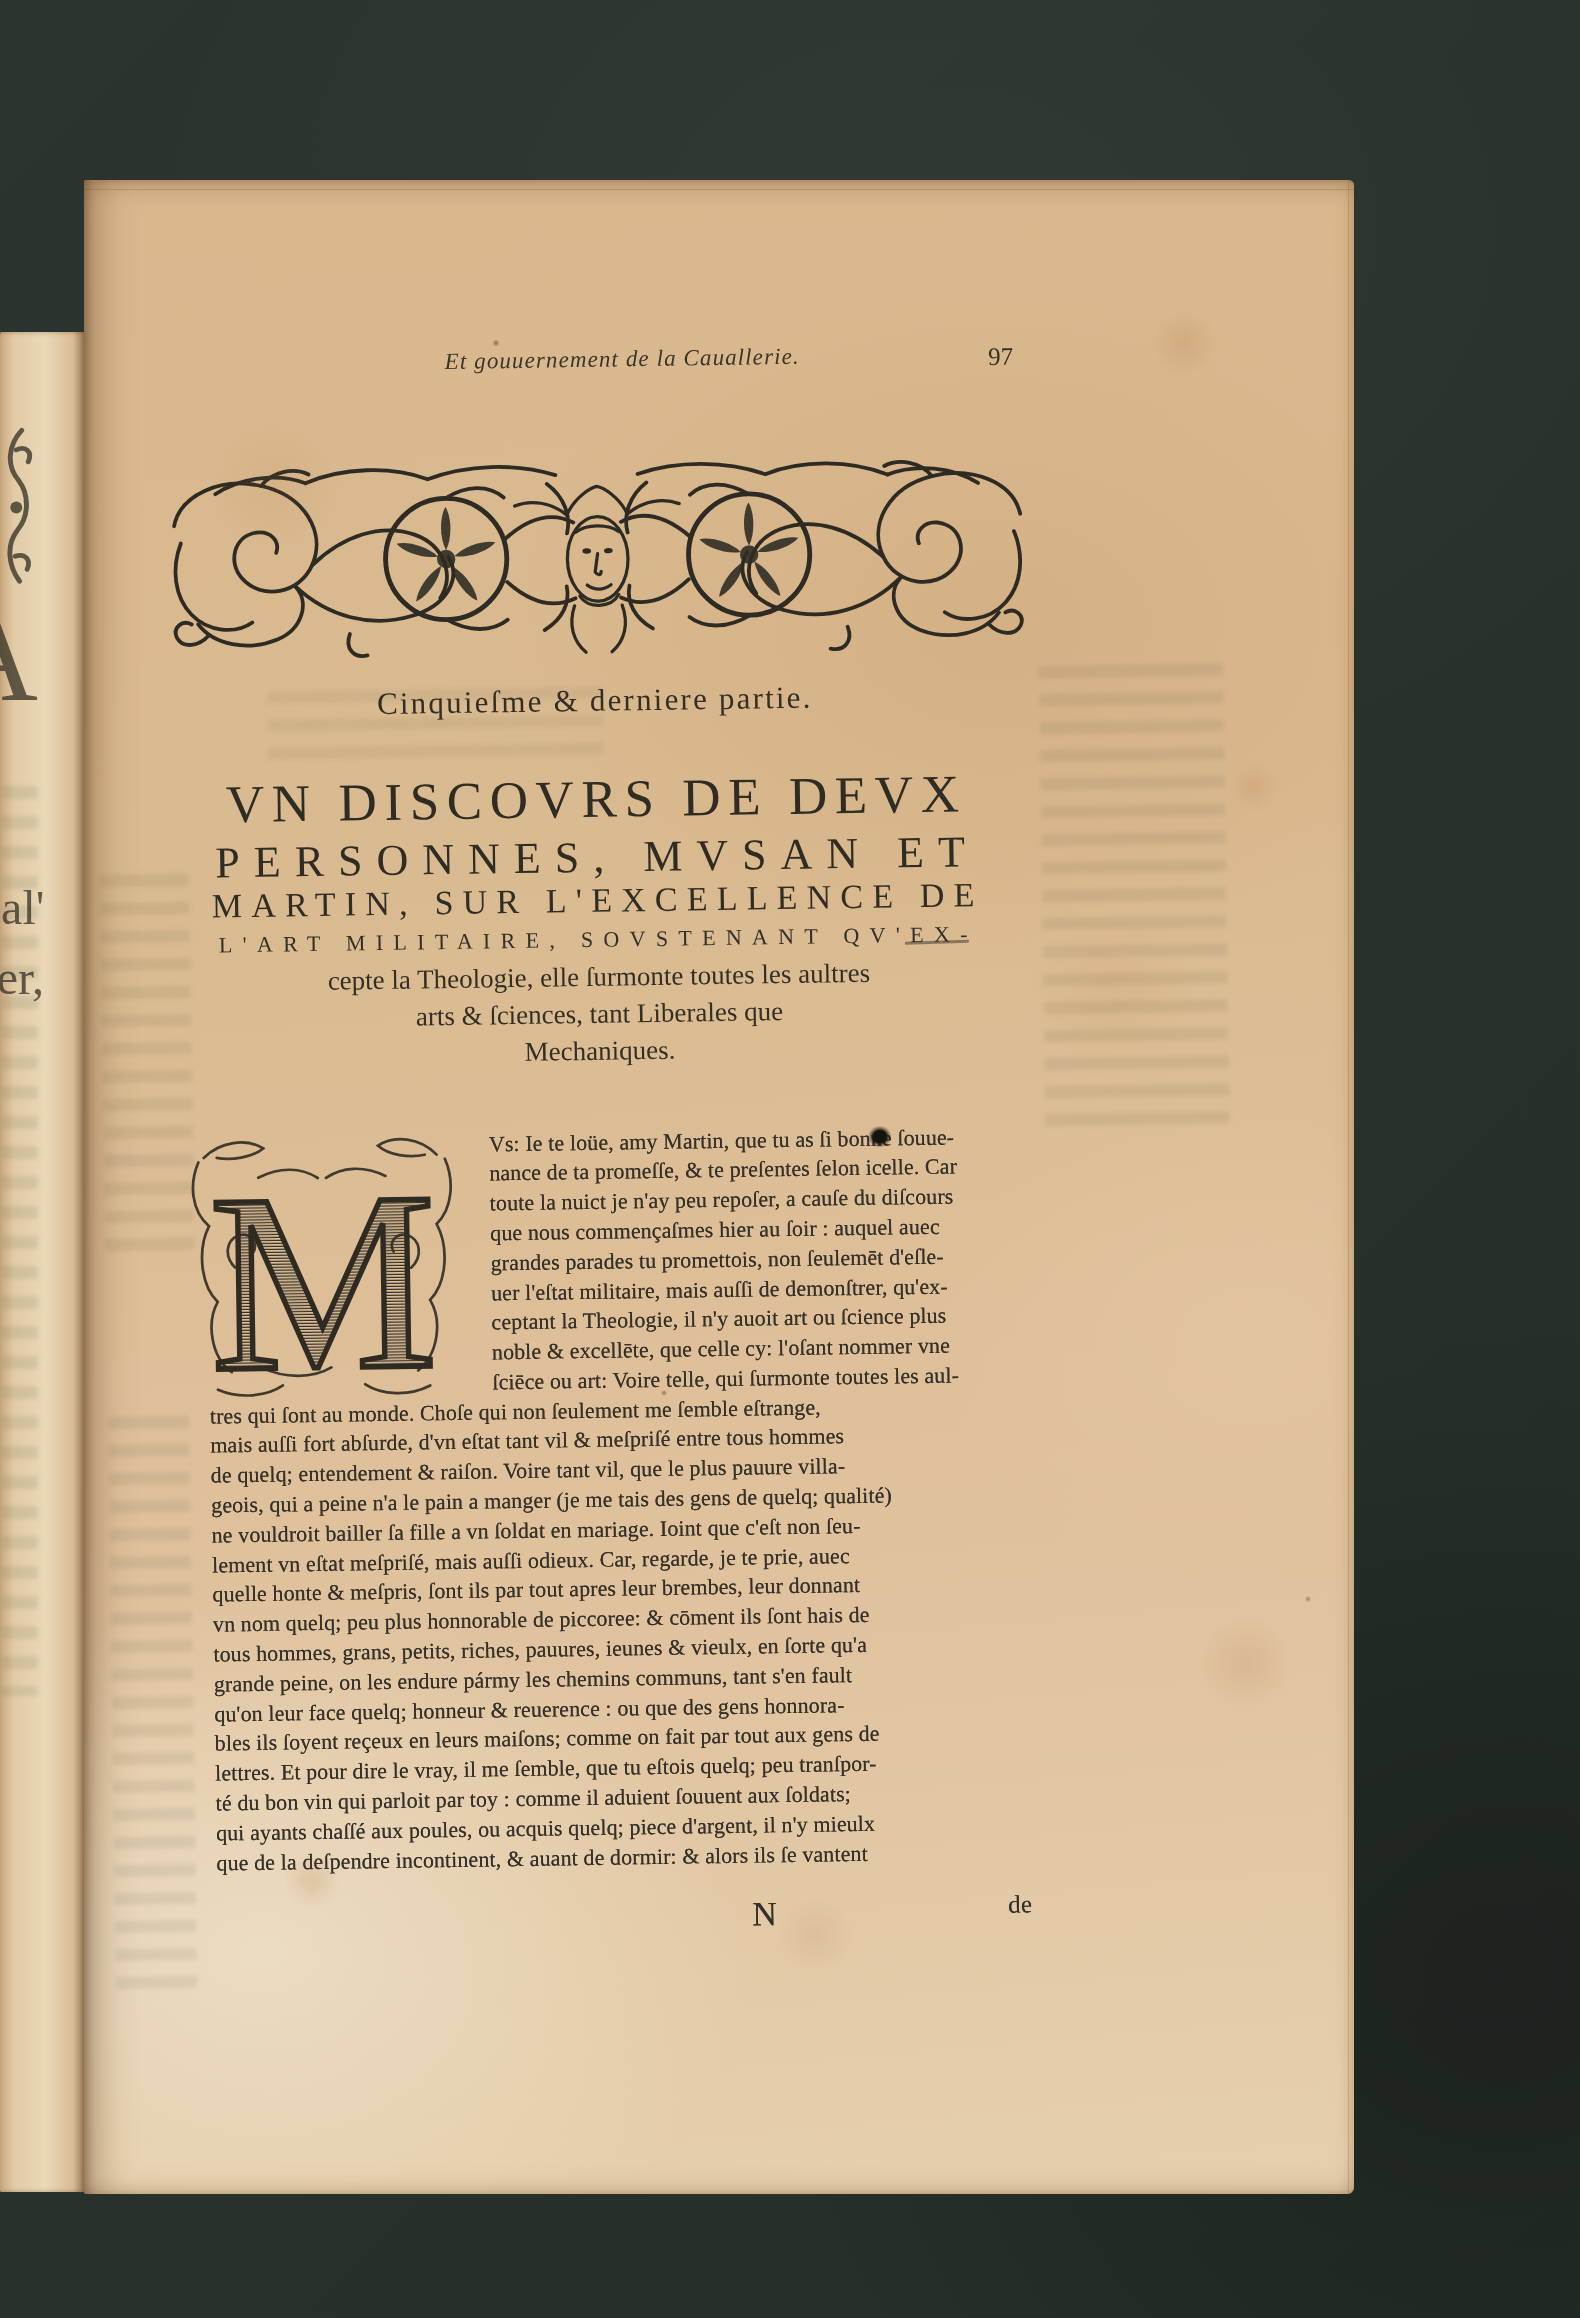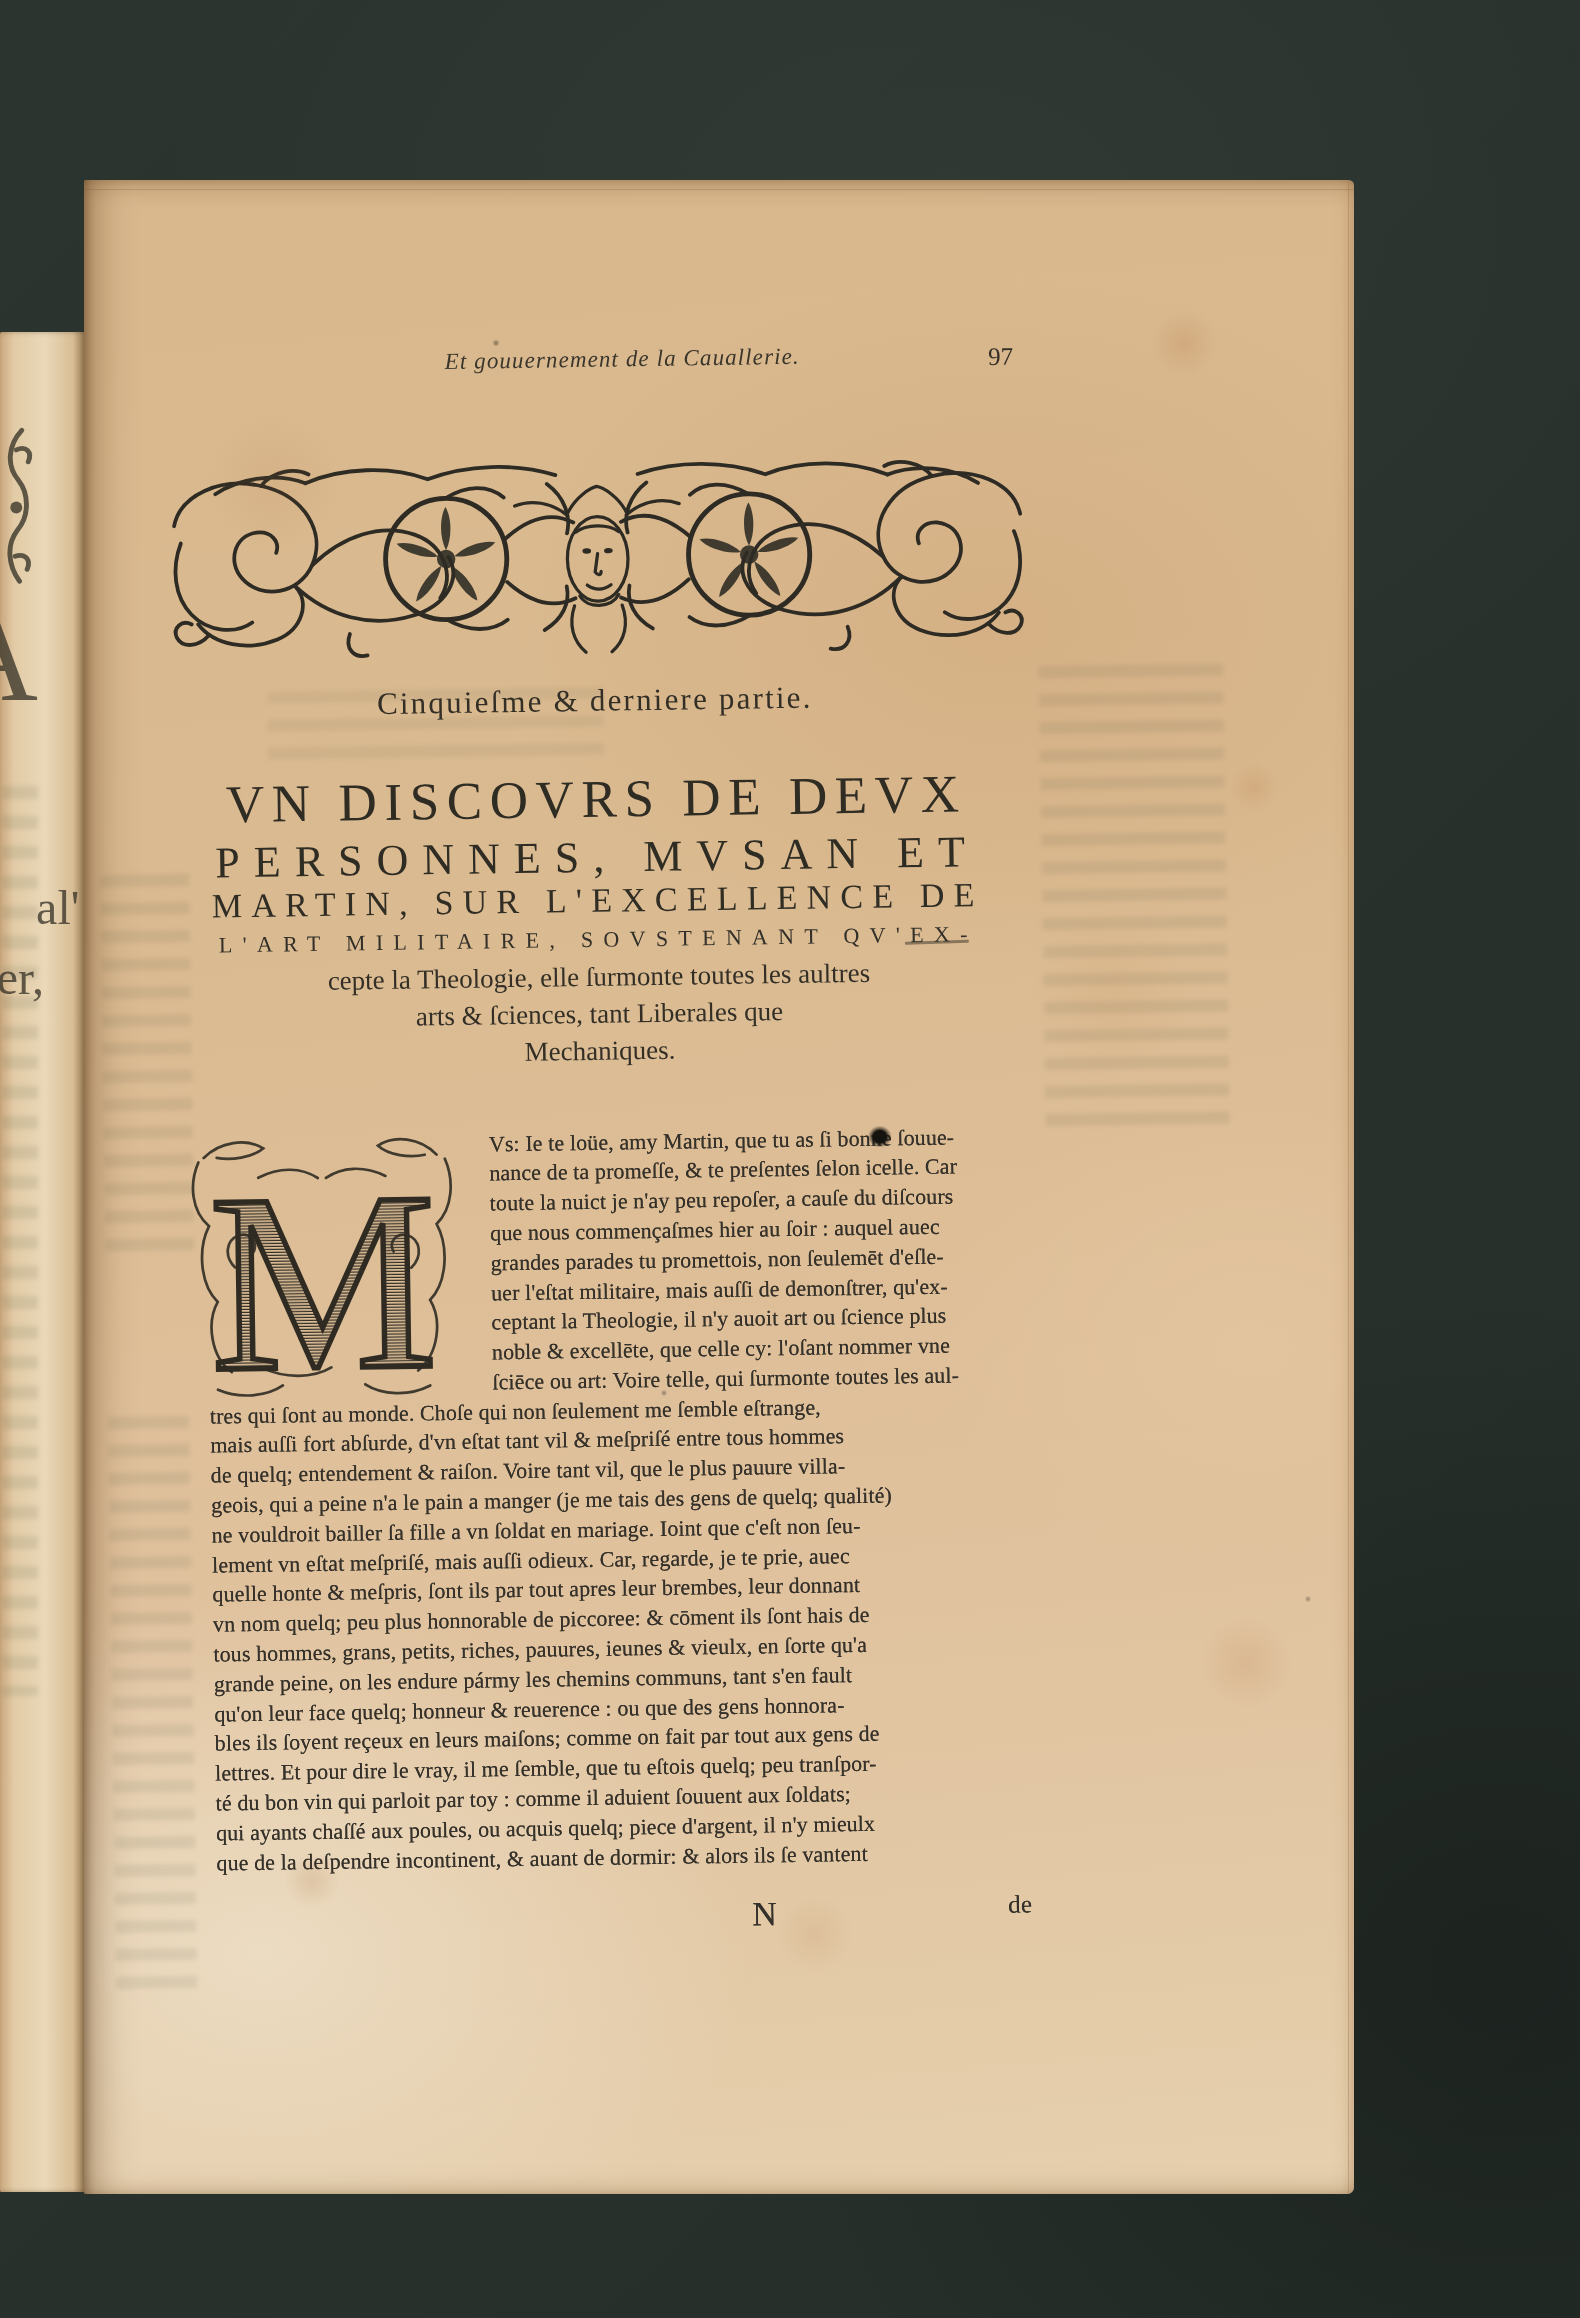--- a/index.html
+++ b/index.html
@@ -11,21 +11,21 @@
                linear-gradient(135deg,#2b342f 0%,#28312c 50%,#252e29 100%);}
   
   .facing{position:absolute;left:0;top:332px;width:87px;height:1860px;overflow:hidden;
     background:linear-gradient(90deg,#caa87e 0%,#e2cba6 16%,#ead8b8 52%,#d8bd94 84%,#9b7f59 96%,#63503a 100%);
     box-shadow:inset -2.7px 0 5.4px rgba(60,40,20,.35);border-radius:1.6px 0 0 1.6px;}
   .facing .ghost-col{position:absolute;left:2.2px;top:454px;width:36px;height:910px;
     background:repeating-linear-gradient(to bottom,rgba(95,100,75,.28) 0 13px,transparent 13px 30px);
     filter:blur(2.2px);opacity:.5;}
   .frag{position:absolute;color:#3a352a;opacity:.78;white-space:nowrap;}
   .fragA{left:-53px;top:254px;font-size:126px;}
-  .fragAl{left:1.1px;top:548px;font-size:48px;margin-left:35px;}
+  .fragAl{left:1.1px;top:548px;font-size:48px;}
   .fragEr{left:-3.3px;top:618px;font-size:48px;}
   .frag-orn{position:absolute;left:0px;top:95px;opacity:.8;}
   
   .page{position:absolute;left:84px;top:180px;width:1270px;height:2014px;overflow:hidden;
     border-radius:2.2px 5.4px 6.5px 2.2px;
     background:
       radial-gradient(704px 488px at 72% 22%,#d5b085 0%,rgba(213,176,133,0) 70%),
       radial-gradient(813px 596px at 14% 88%,#ecdcc2 0%,rgba(236,220,194,0) 60%),
       radial-gradient(488px 379px at 92% 58%,#e2c49e 0%,rgba(226,196,158,0) 65%),
       linear-gradient(175deg,#d9b88e 0%,#daba90 35%,#e0c29e 70%,#e6d0ae 100%);

